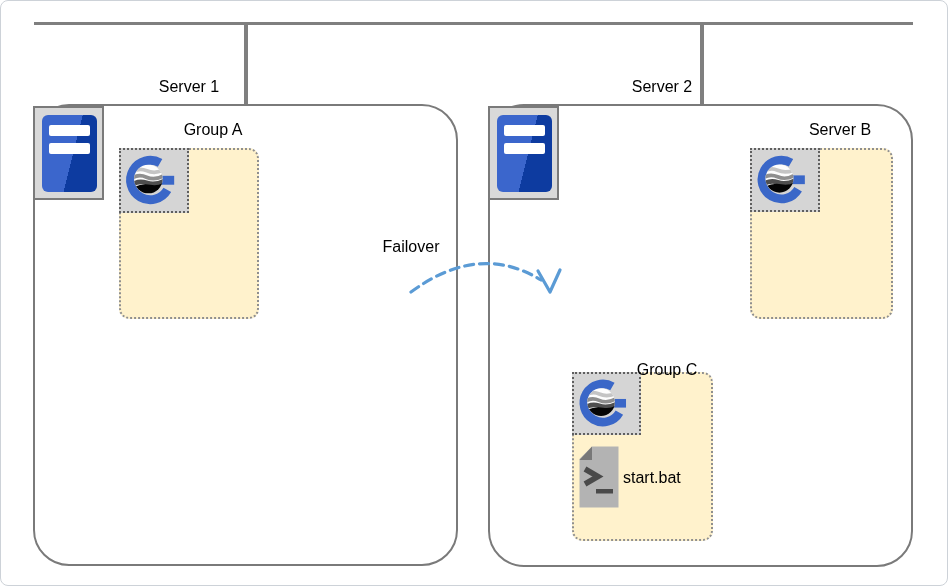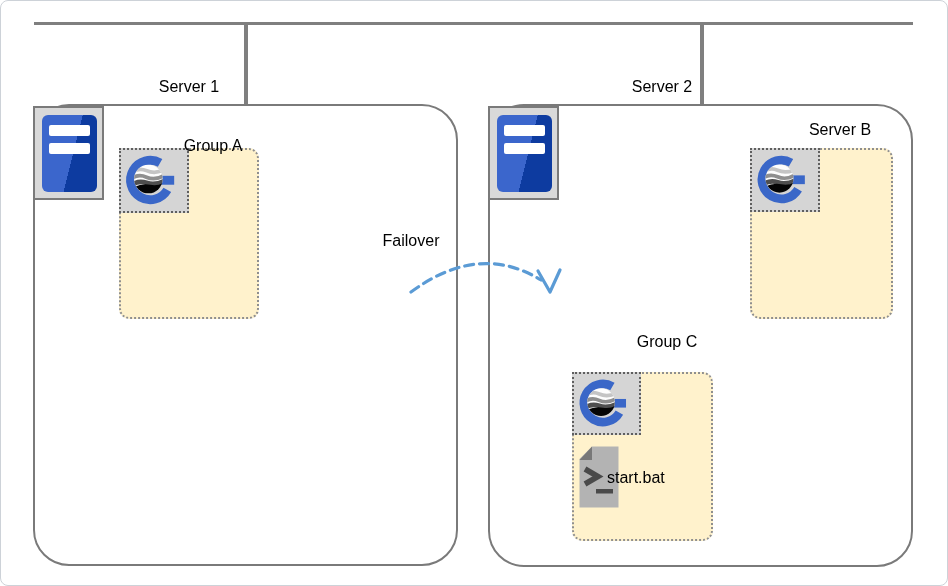--- a/index.html
+++ b/index.html
@@ -104,19 +104,19 @@
     </svg>
   </div>
 
   <svg class="abs" style="left:395px;top:235px" width="180" height="70" viewBox="0 0 180 70">
     <path d="M 15 56 Q 83 6 145 44" fill="none" stroke="#5b9bd5" stroke-width="3.2" stroke-dasharray="9 6" stroke-linecap="round"></path>
     <path d="M 142 35 L 154 56 L 164 34" fill="none" stroke="#5b9bd5" stroke-width="3.2" stroke-linecap="round" stroke-linejoin="round"></path>
   </svg>
 
   <div class="lbl ctr" style="left:188px;top:77px">Server 1</div>
   <div class="lbl ctr" style="left:661px;top:77px">Server 2</div>
-  <div class="lbl ctr" style="left:212px;top:136px">Group A</div>
+  <div class="lbl ctr" style="left:212px;top:120px">Group A</div>
   <div class="lbl ctr" style="left:839px;top:120px">Server B</div>
-  <div class="lbl ctr" style="left:666px;top:332px">Group C</div>
-  <div class="lbl ctr" style="left:410px;top:231px">Failover</div>
-  <div class="lbl" style="left:606px;top:468px">start.bat</div>
+  <div class="lbl ctr" style="left:666px;top:360px">Group C</div>
+  <div class="lbl ctr" style="left:410px;top:237px">Failover</div>
+  <div class="lbl" style="left:622px;top:468px">start.bat</div>
 
 </div>
 
 </body></html>

